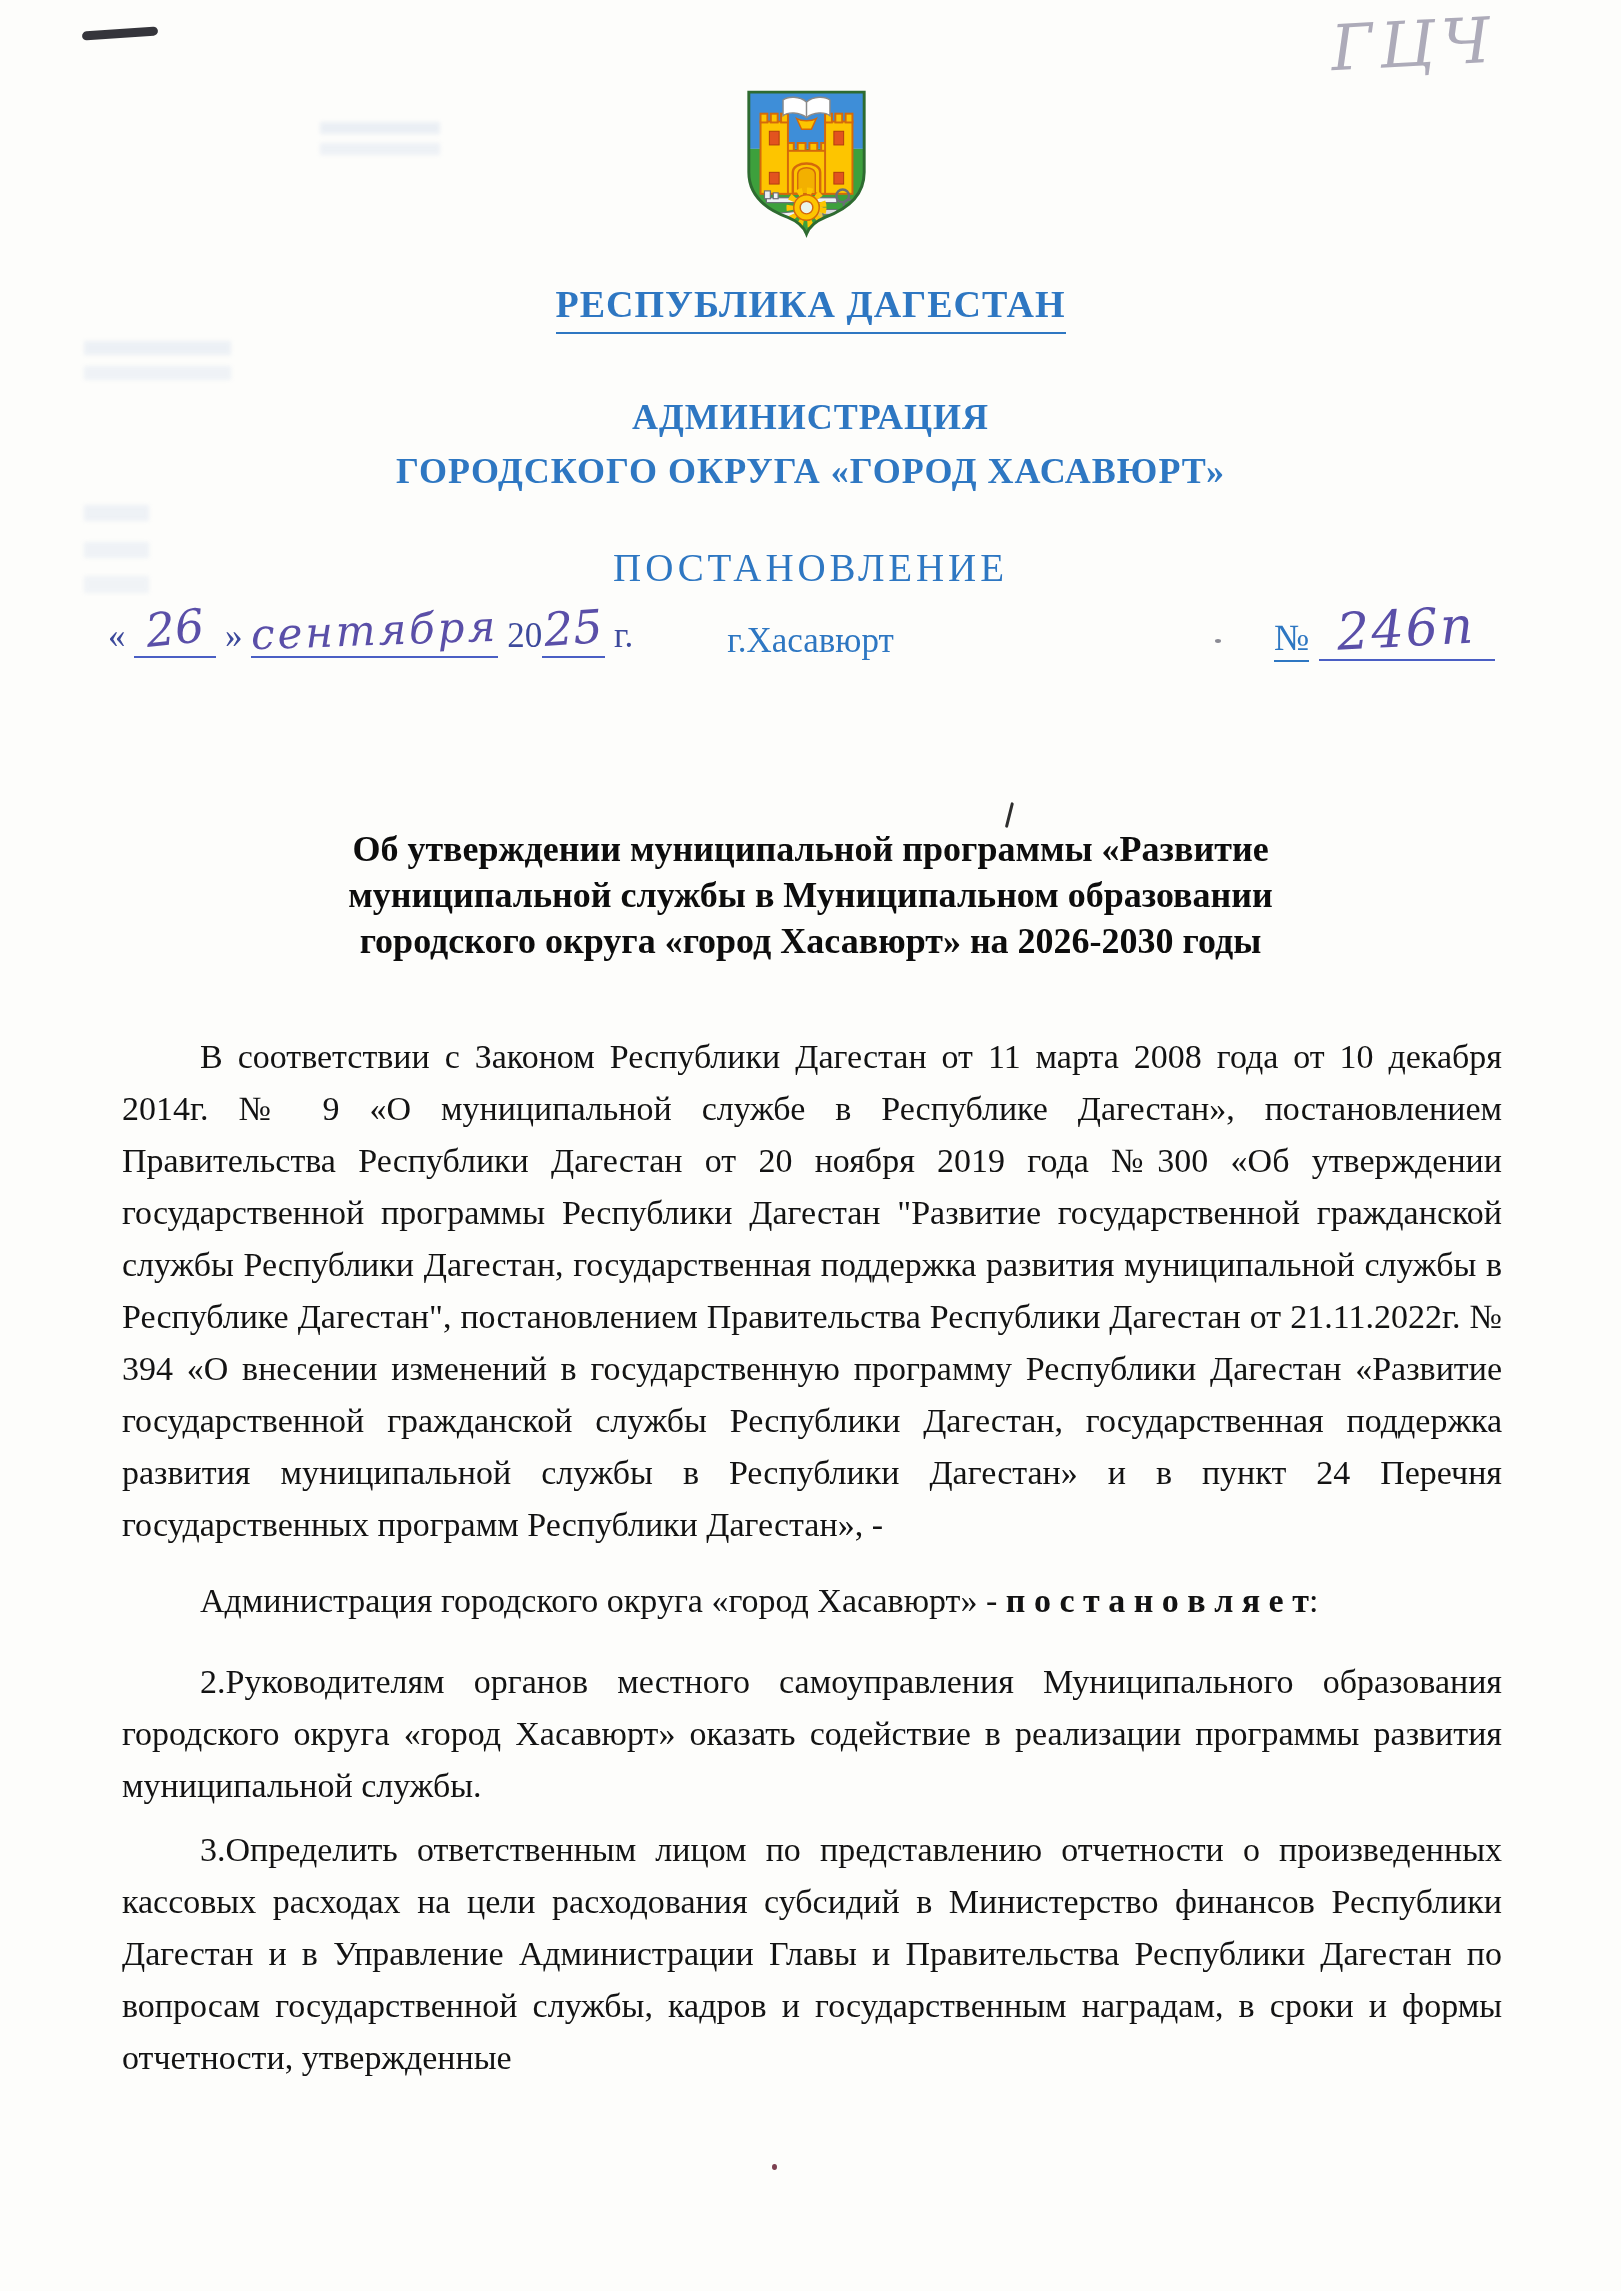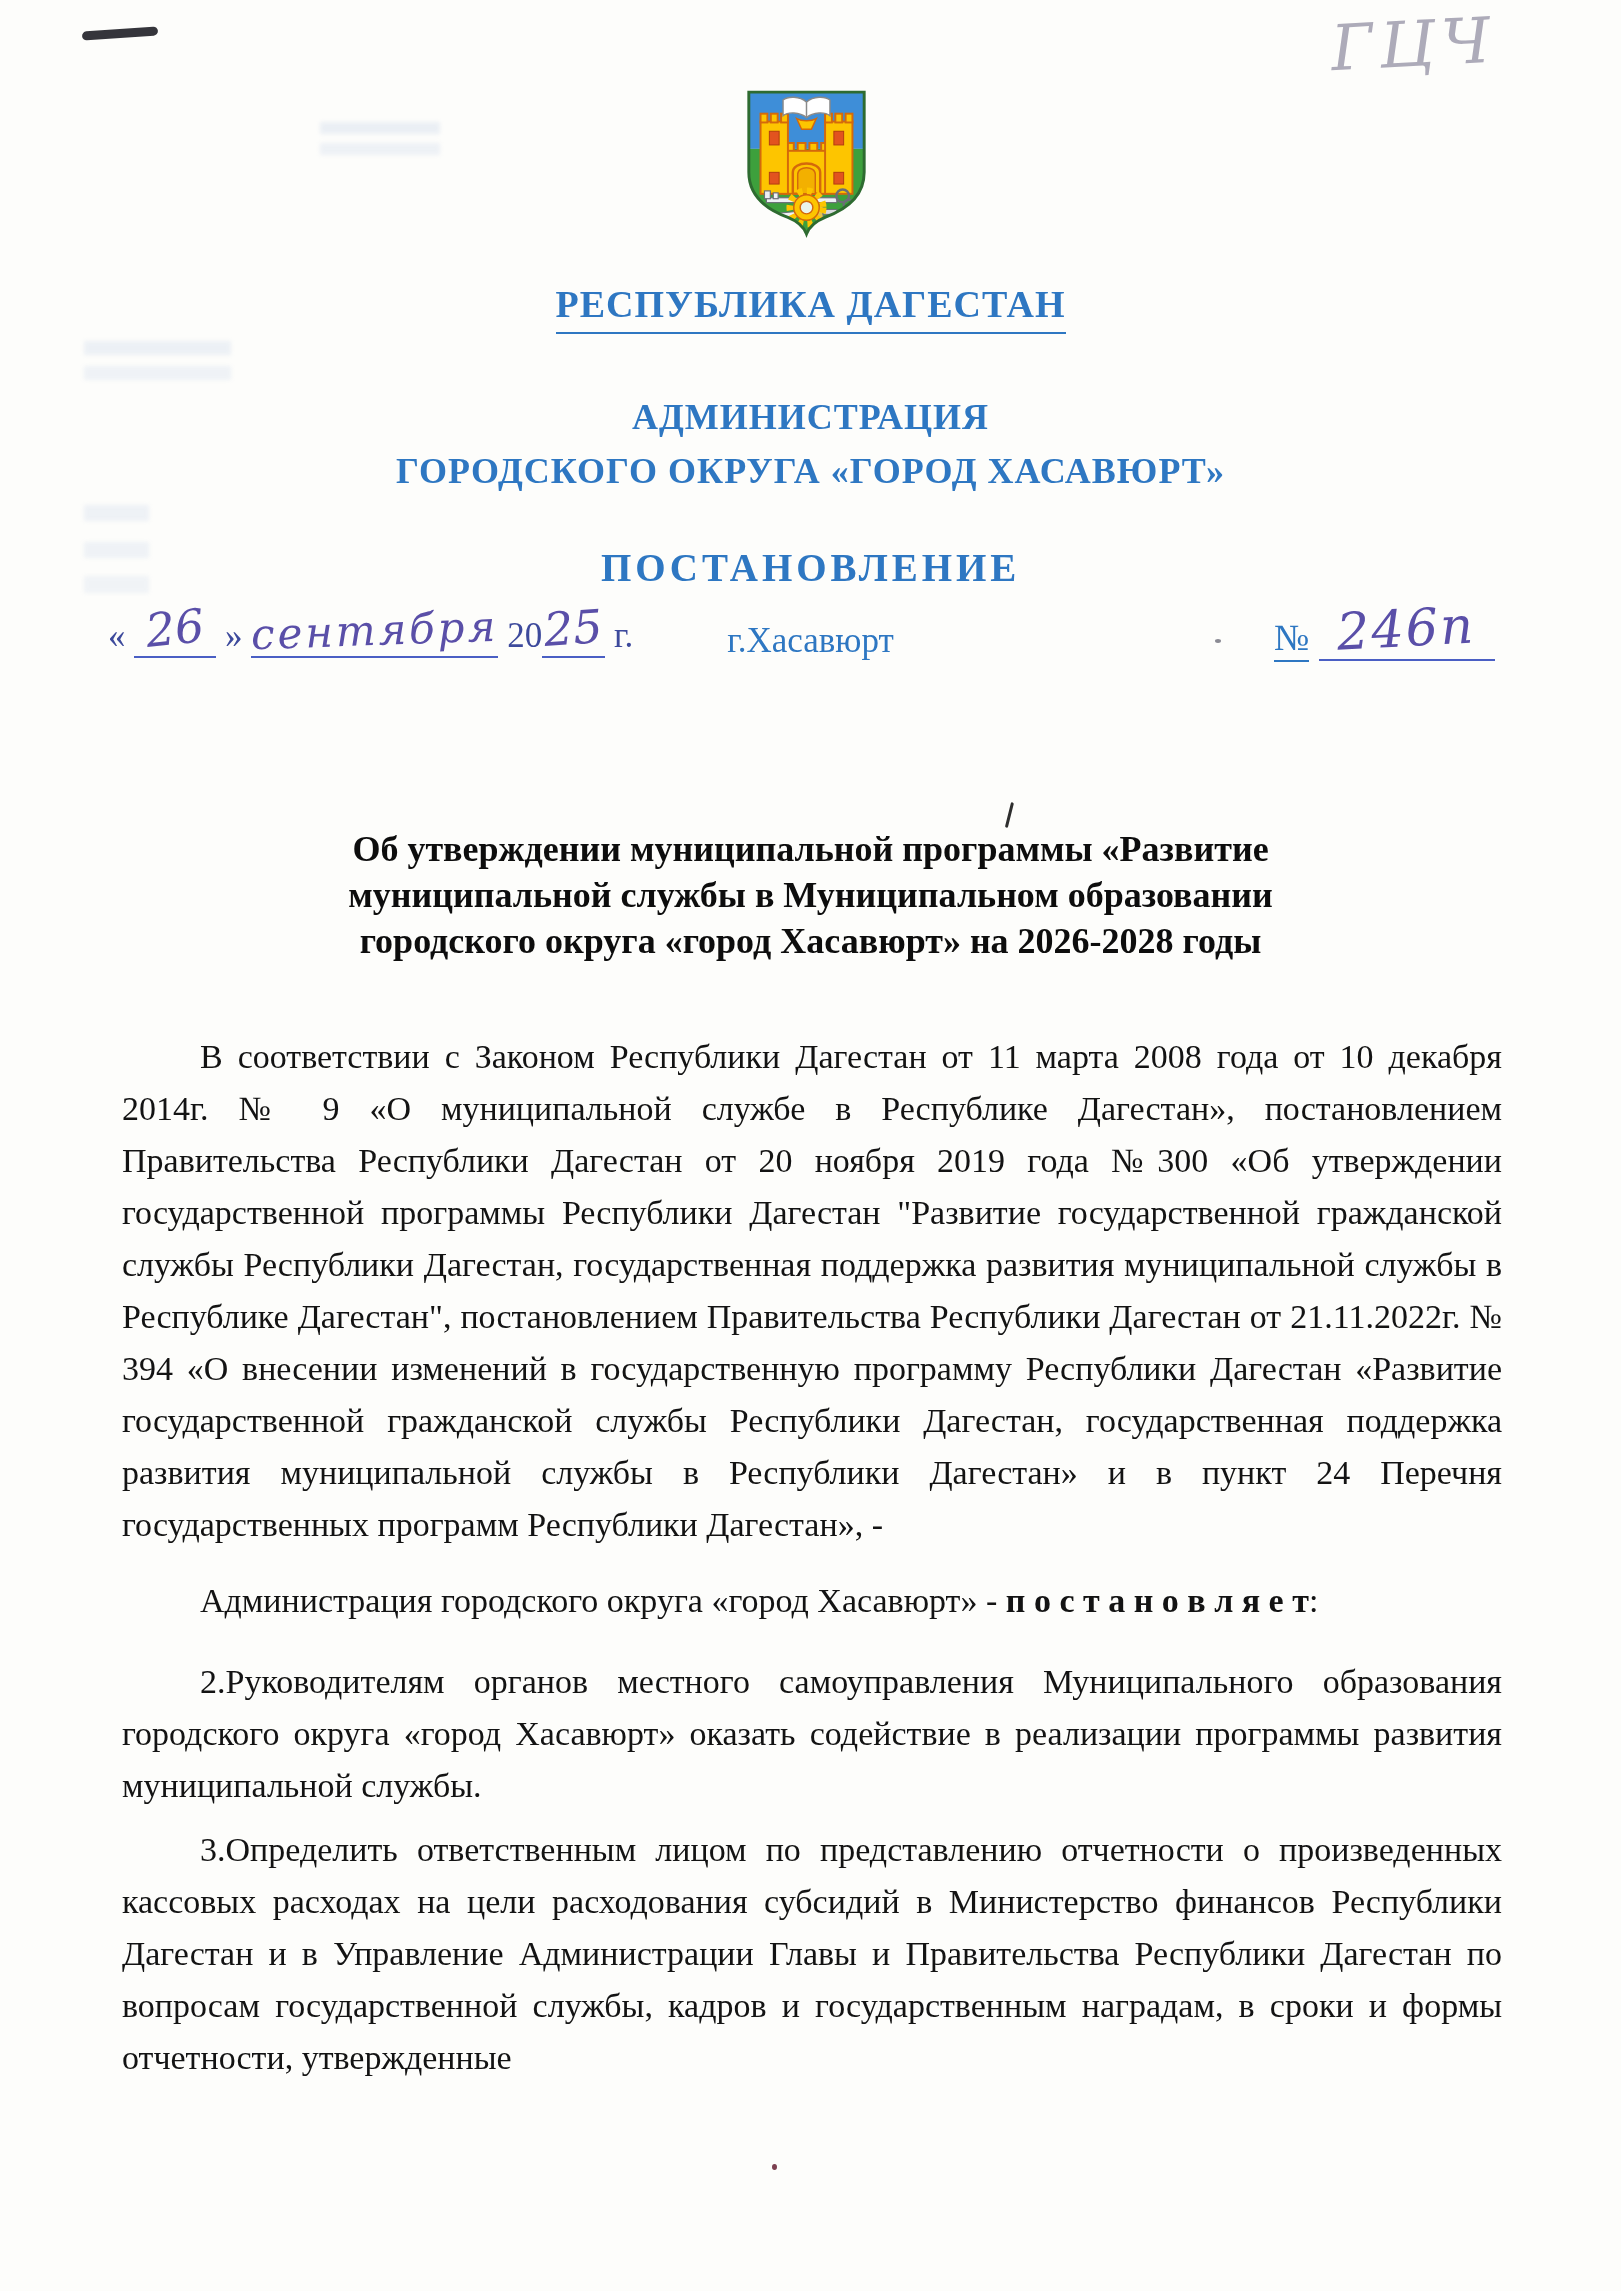--- a/index.html
+++ b/index.html
@@ -38,21 +38,21 @@
   .emblem{left:741px;top:86px;width:131px;height:157px;}
 
   
   .blue{color:#2e77c2;}
   .republic{left:0;top:282px;width:100%;text-align:center;
     font-size:38px;font-weight:bold;letter-spacing:1px;}
   .republic .u{border-bottom:2.9px solid #2e77c2;padding-bottom:7px;}
   .admin{left:0;top:390px;width:100%;text-align:center;
     font-size:36px;font-weight:bold;line-height:54px;letter-spacing:1px;}
   .doctype{left:0;top:545px;width:100%;text-align:center;
-    font-size:39px;font-weight:bold;letter-spacing:3.9px;}
+    font-size:39px;font-weight:normal;letter-spacing:3.9px;}
 
   
   .meta-left{left:108px;top:616px;height:57px;white-space:nowrap;
     font-size:35px;color:#3d4a9c;}
   .slot{display:inline-block;border-bottom:2.9px solid #4a5fc4;text-align:center;
     vertical-align:baseline;}
   .slot.day{min-width:82px;}
   .slot.month{min-width:233px;}
   .slot.yr{min-width:63px;}
   .slot.num{min-width:176px;}
@@ -161,21 +161,21 @@
   </div>
   <div class="abs meta-city blue">г.Хасавюрт</div>
   <div class="abs meta-no">
     <span class="no-label">№</span>
     <span class="slot num"><span class="ink num-ink">246п</span></span>
   </div>
 
   <div class="abs doc-title">
     <div>Об утверждении муниципальной программы «Развитие</div>
     <div>муниципальной службы в Муниципальном образовании</div>
-    <div>городского округа «город Хасавюрт» на 2026-2028 годы</div>
+    <div>городского округа «город Хасавюрт» на 2026-2030 годы</div>
   </div>
 
   <div class="abs body-text">
     <p class="p1">В соответствии с Законом Республики Дагестан от 11 марта 2008 года от 10 декабря 2014г. № 9 «О муниципальной службе в Республике Дагестан», постановлением Правительства Республики Дагестан от 20 ноября 2019 года №300 «Об утверждении государственной программы Республики Дагестан "Развитие государственной гражданской службы Республики Дагестан, государственная поддержка развития муниципальной службы в Республике Дагестан", постановлением Правительства Республики Дагестан от 21.11.2022г. № 394 «О внесении изменений в государственную программу Республики Дагестан «Развитие государственной гражданской службы Республики Дагестан, государственная поддержка развития муниципальной службы в Республики Дагестан» и в пункт 24 Перечня государственных программ Республики Дагестан», -</p>
     <p class="resolve"><span>Администрация городского округа «город Хасавюрт» - </span><span class="b">п о с т а н о в л я е т</span><span>:</span></p>
     <p>2.Руководителям органов местного самоуправления Муниципального образования городского округа «город Хасавюрт» оказать содействие в реализации программы развития муниципальной службы.</p>
     <p>3.Определить ответственным лицом по представлению отчетности о произведенных кассовых расходах на цели расходования субсидий в Министерство финансов Республики Дагестан и в Управление Администрации Главы и Правительства Республики Дагестан по вопросам государственной службы, кадров и государственным наградам, в сроки и формы отчетности, утвержденные</p>
   </div>
 
 </div>

